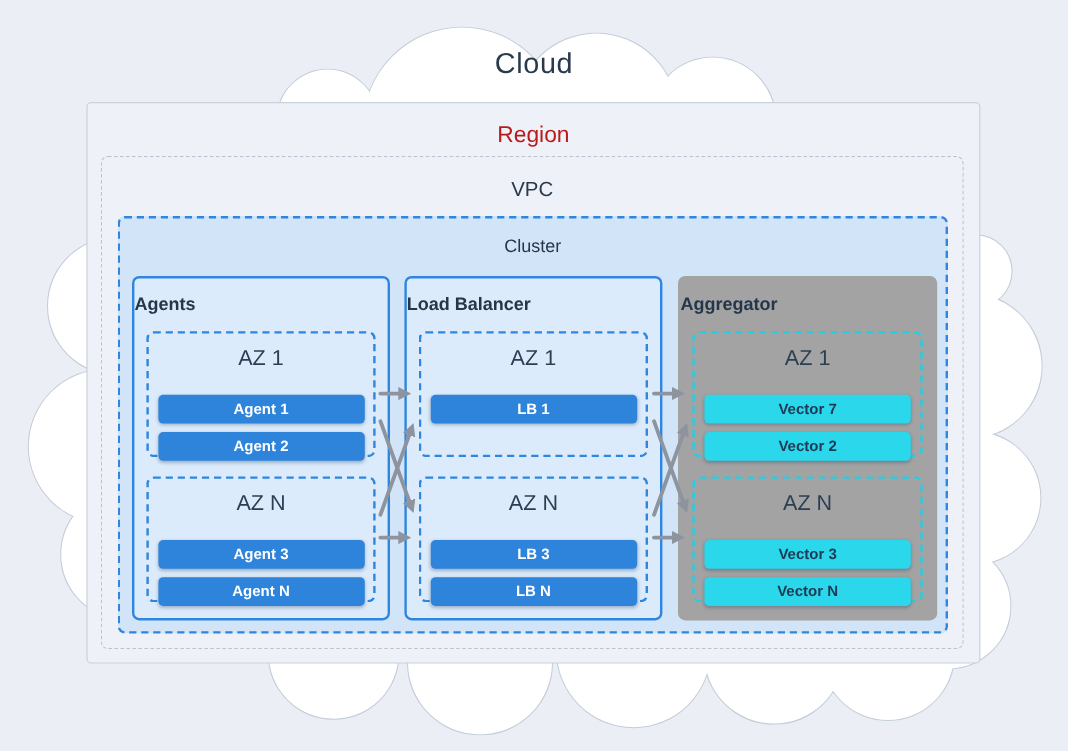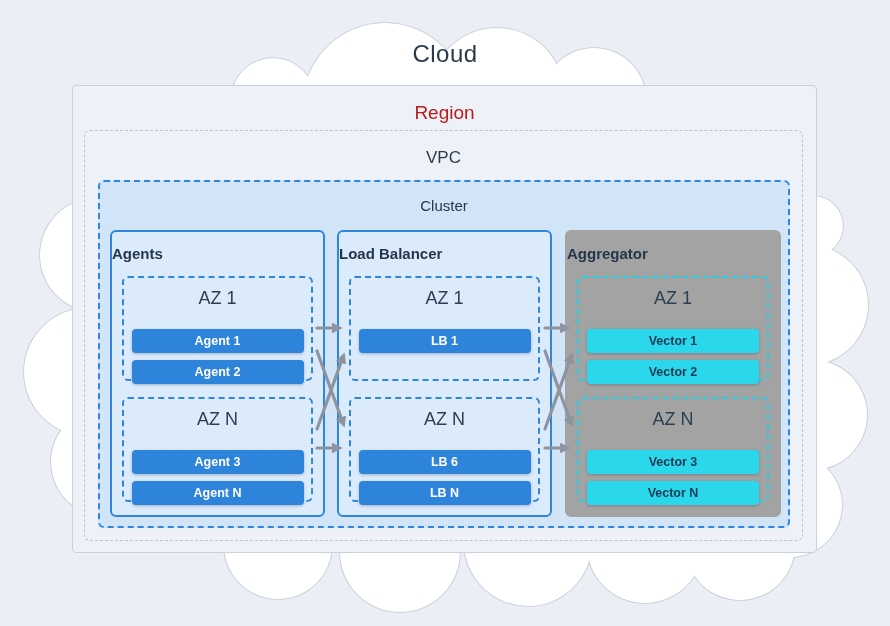--- a/index.html
+++ b/index.html
@@ -152,30 +152,30 @@
   </div>
 
   <div class="col col-blue col-lb">
     <div class="col-header">Load Balancer</div>
     <div class="az az1">
       <div class="az-label">AZ 1</div>
       <div class="node first">LB 1</div>
     </div>
     <div class="az az2">
       <div class="az-label">AZ N</div>
-      <div class="node first">LB 6</div>
+      <div class="node first">LB 3</div>
       <div class="node">LB N</div>
     </div>
   </div>
 
   <div class="col col-cyan col-agg">
     <div class="col-header">Aggregator</div>
     <div class="az az1">
       <div class="az-label">AZ 1</div>
-      <div class="node first">Vector 1</div>
+      <div class="node first">Vector 7</div>
       <div class="node">Vector 2</div>
     </div>
     <div class="az az2">
       <div class="az-label">AZ N</div>
       <div class="node first">Vector 3</div>
       <div class="node">Vector N</div>
     </div>
   </div>
 
   <svg id="arrows-svg" width="890" height="626">

